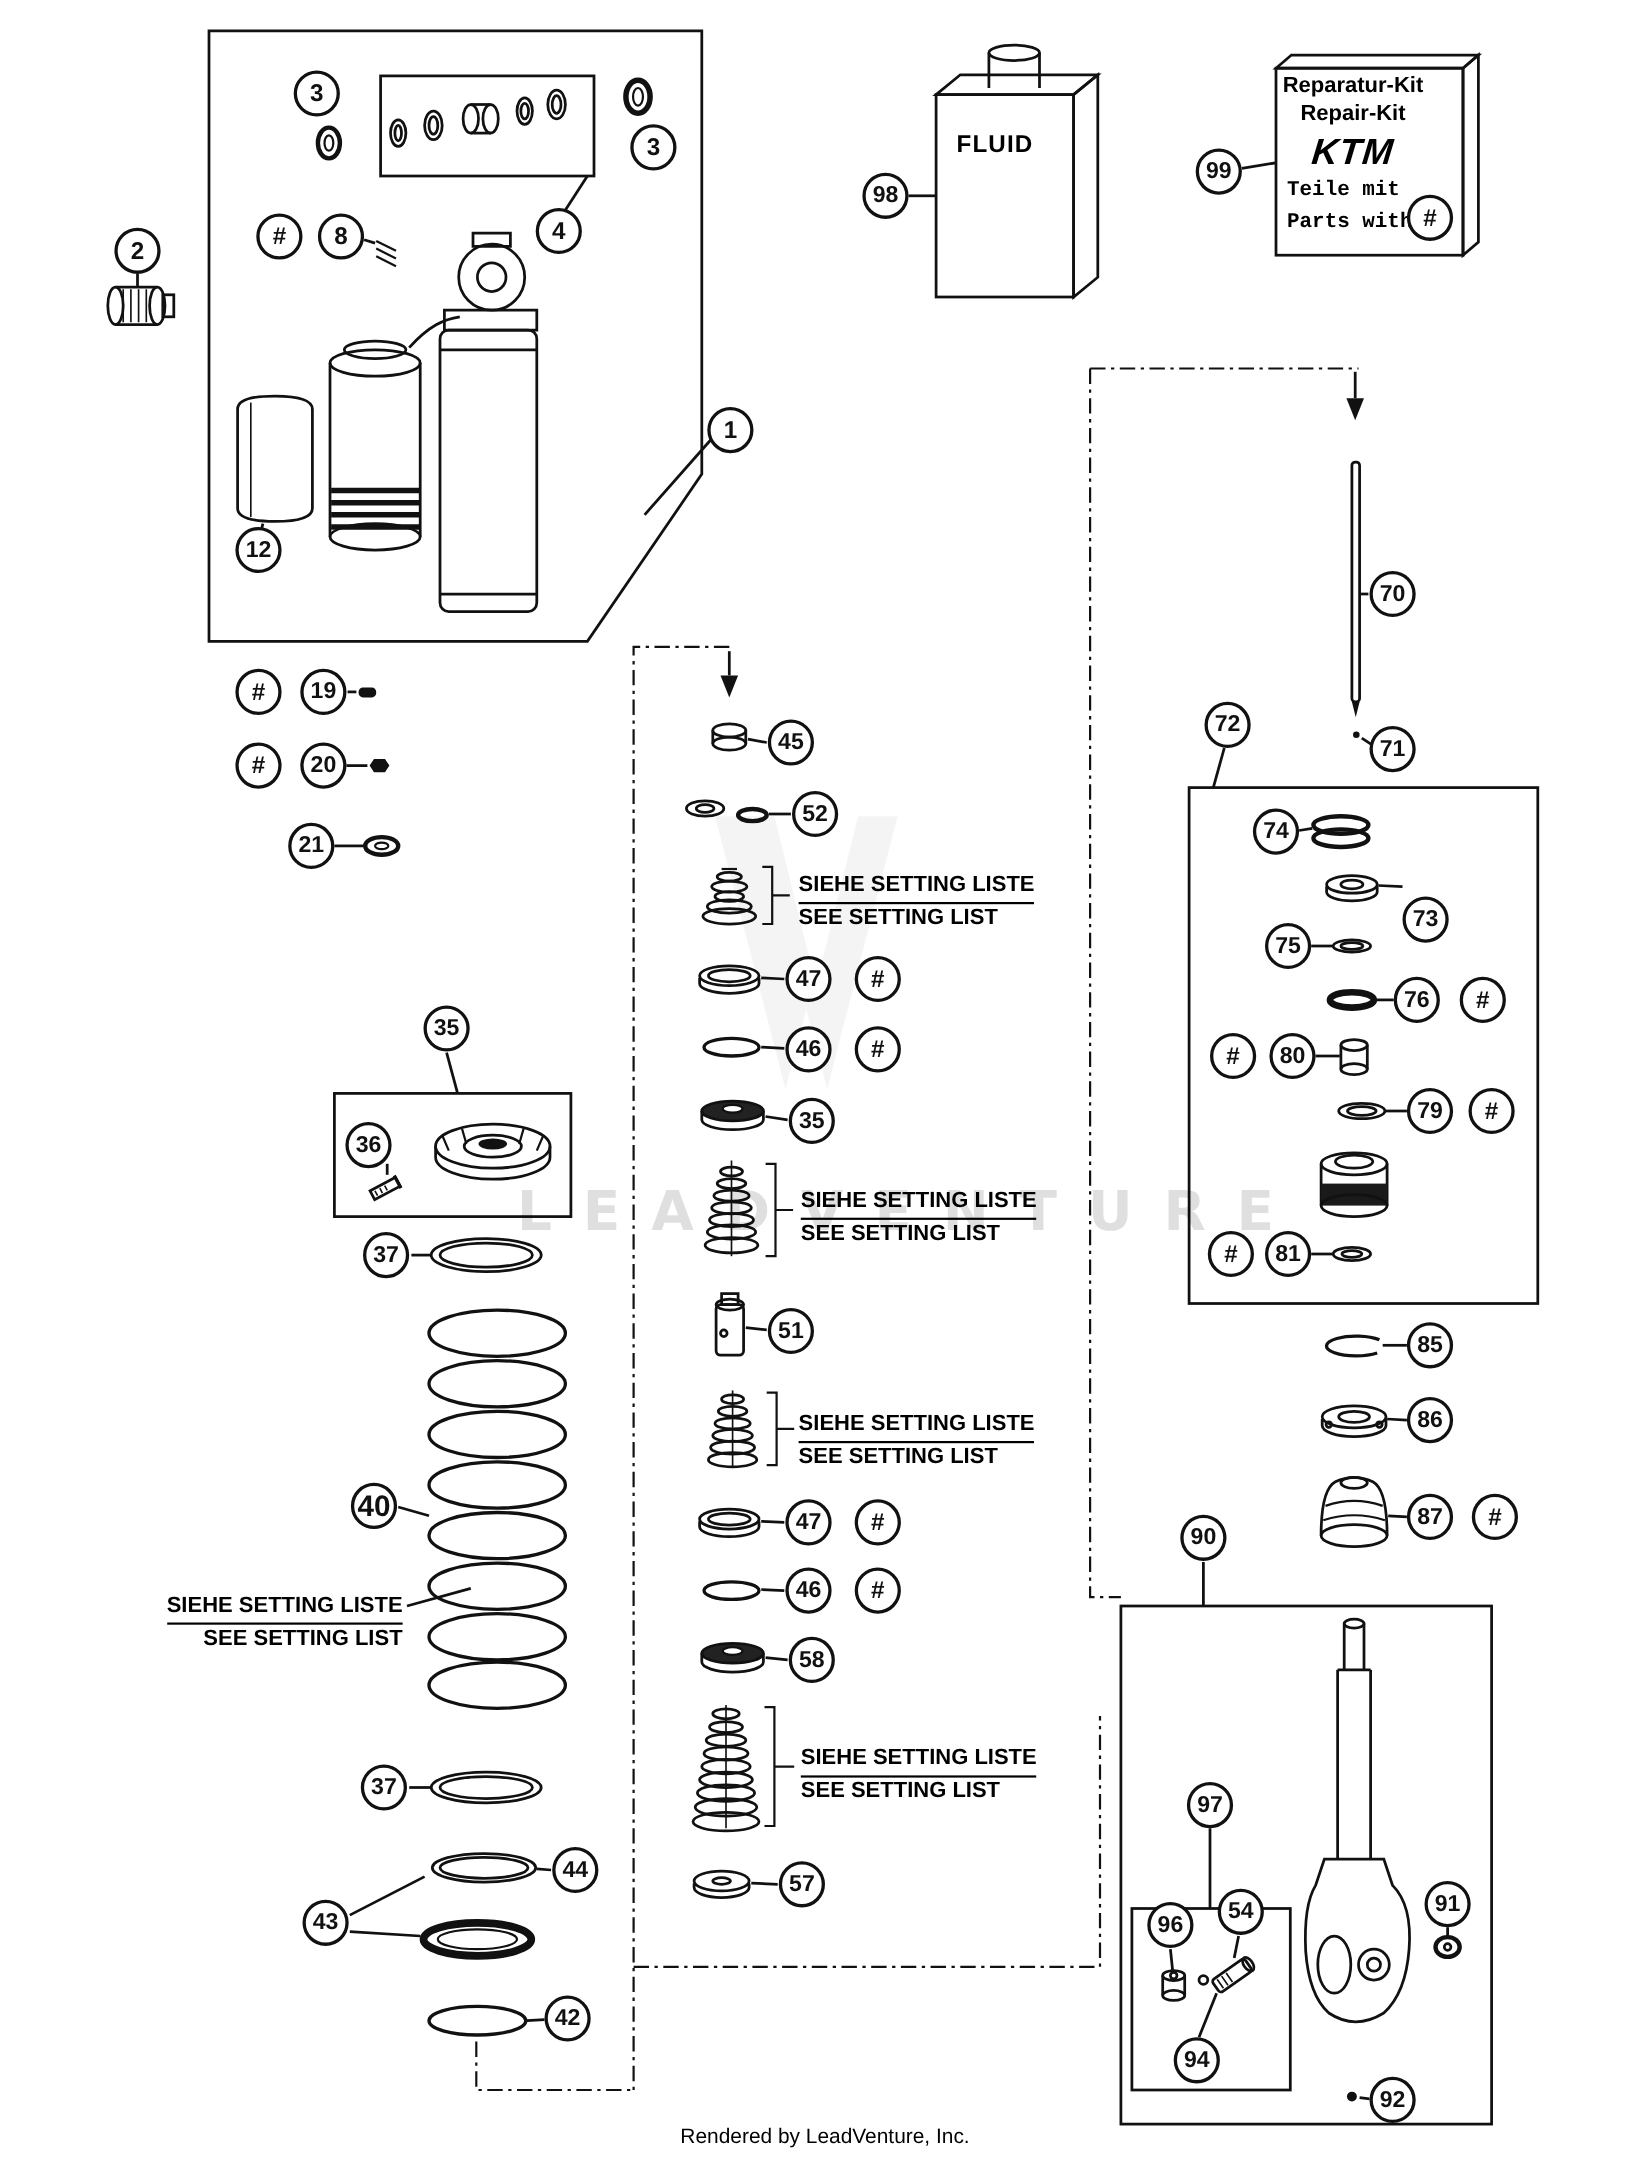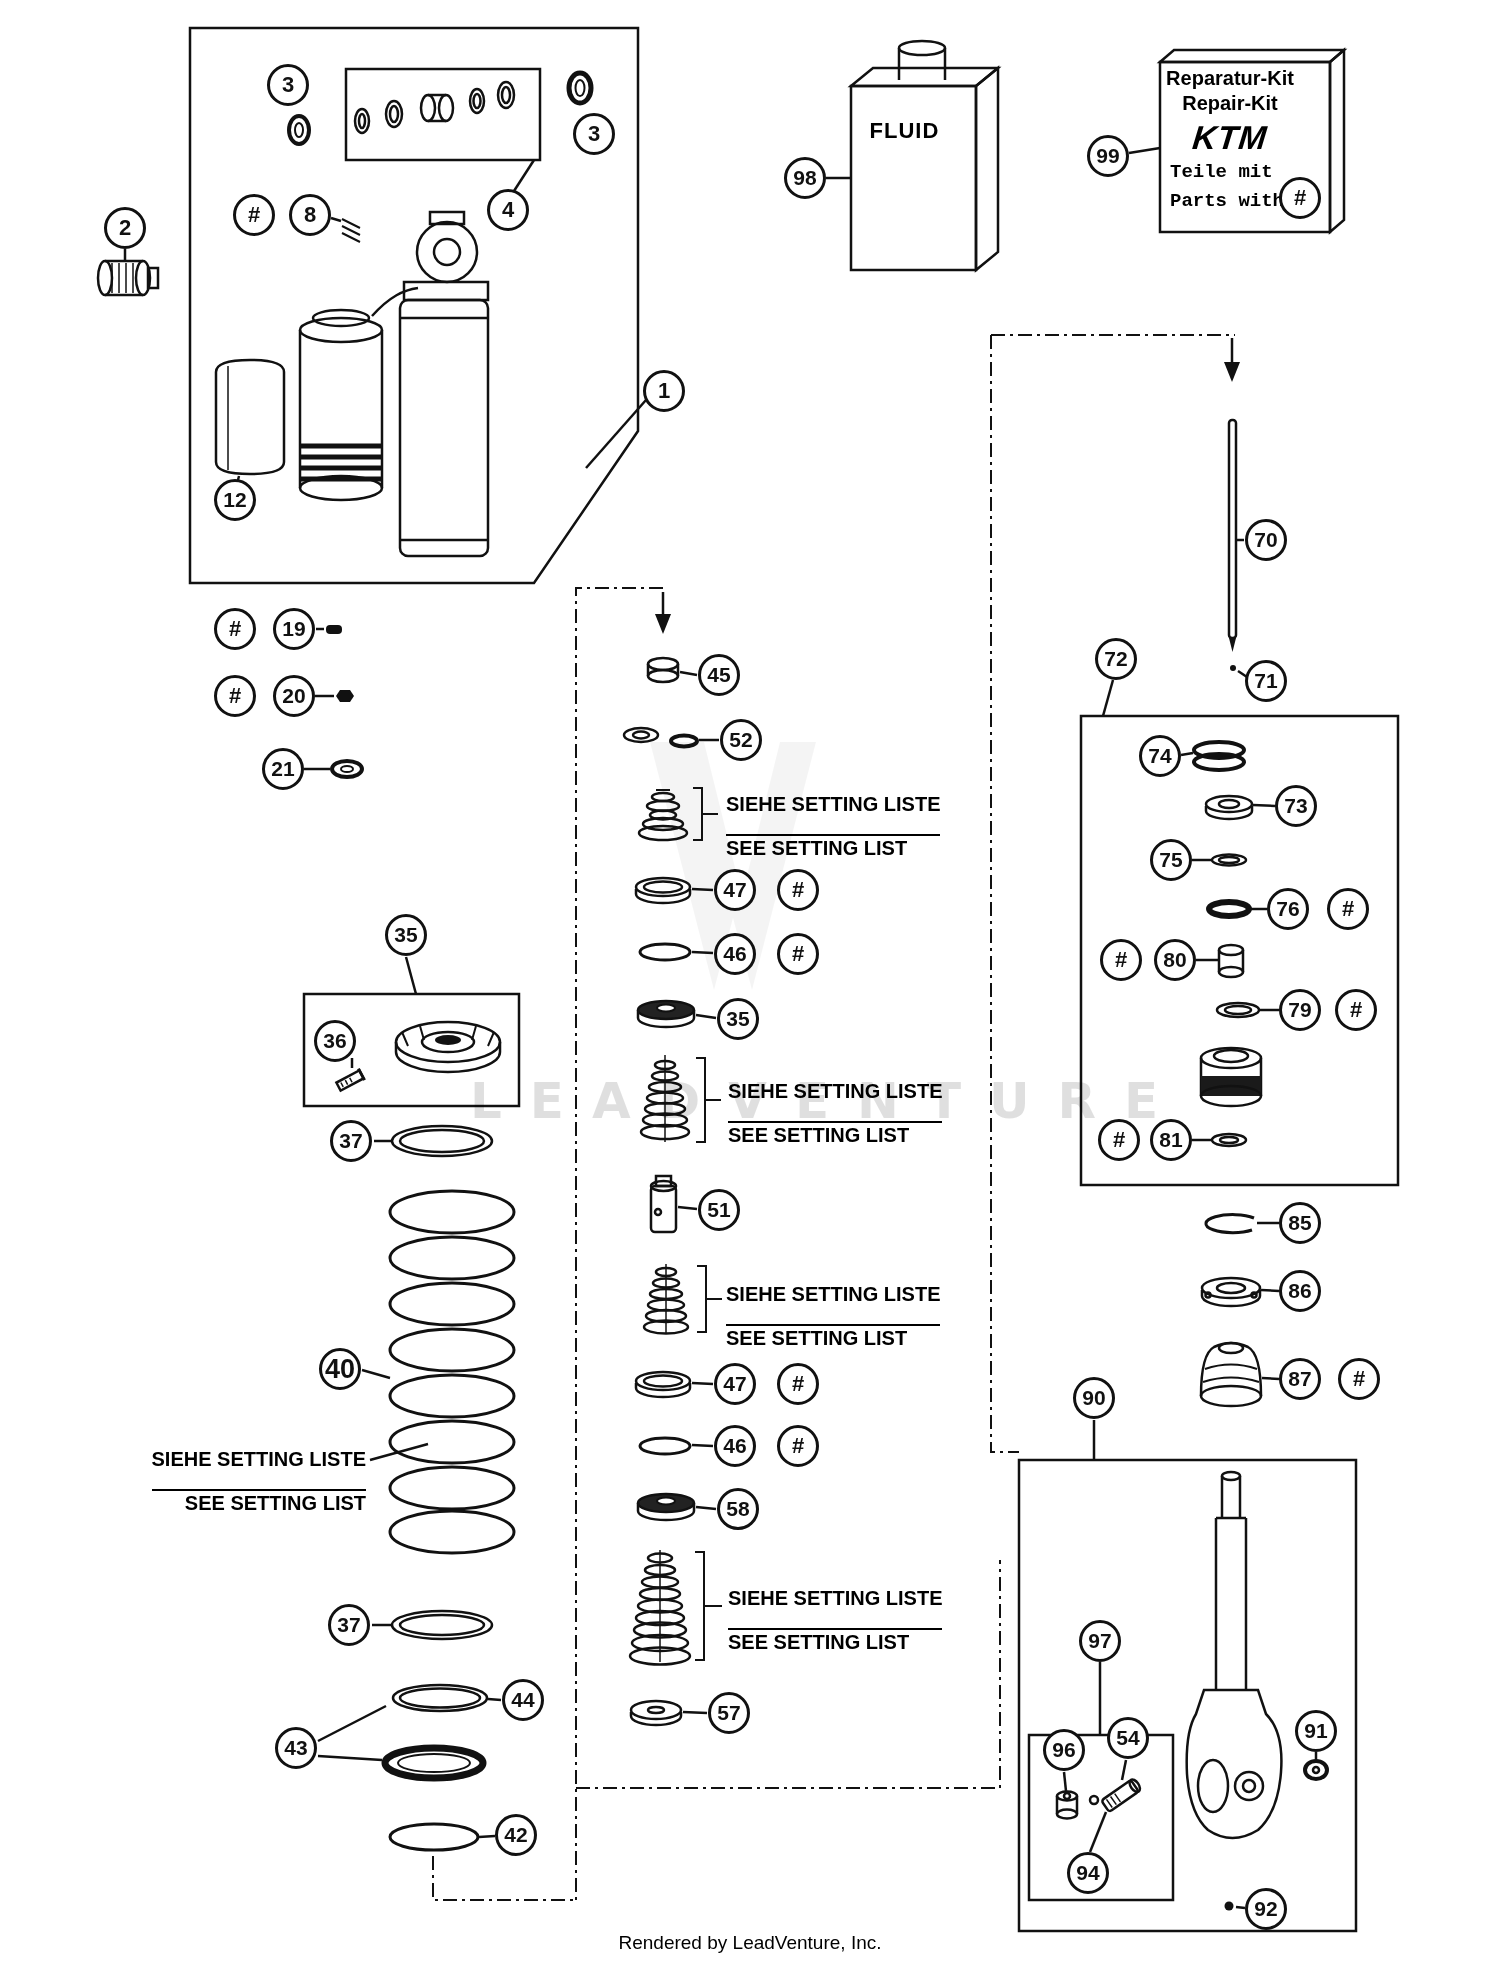--- a/index.html
+++ b/index.html
@@ -12,21 +12,21 @@
              font-family:"DejaVu Sans",sans-serif;}
   .fluid-label{left:851px;top:118px;width:107px;text-align:center;font-weight:bold;
                font-size:22px;letter-spacing:1px;}
   .repairkit-text{left:1162px;top:66px;width:136px;text-align:center;}
   .rk1{font-size:20px;font-weight:bold;line-height:1.25;}
   .ktm{font-size:33px;font-weight:800;font-style:italic;margin:3px 0 1px;letter-spacing:1px;
        transform:skewX(-6deg);}
   .rk2{font-size:19px;font-weight:bold;text-align:left;padding-left:8px;line-height:1.5;font-family:Liberation Mono, monospace;}
   .note{position:absolute;z-index:3;font-weight:bold;font-size:20px;color:#000;
         white-space:nowrap;line-height:1.15;}
-  .note .de{display:block;border-bottom:2.5px solid #000;padding-bottom:18px;margin-bottom:1px;}
+  .note .de{display:block;border-bottom:2.5px solid #000;padding-bottom:4px;margin-bottom:1px;}
   .note .en{display:block;}
   .n1{left:726px;top:793px;}
   .n2{left:728px;top:1080px;}
   .n3{left:726px;top:1283px;}
   .n4{left:728px;top:1587px;}
   .n5{right:1134px;top:1448px;text-align:right;}
   .footer{position:absolute;left:0;right:0;top:1932px;z-index:3;text-align:center;font-size:19px;}
   #callout-layer{position:absolute;inset:0;z-index:4;}
   .callout{position:absolute;width:42px;height:42px;box-sizing:border-box;border:3.5px solid #111;
            border-radius:50%;background:#fff;display:flex;align-items:center;justify-content:center;
@@ -403,21 +403,21 @@
       <div class="callout" style="left: 351px; top: 1141px; font-size: 21px;">37</div>
       <div class="callout" style="left: 340px; top: 1369px; font-size: 27px;">40</div>
       <div class="callout" style="left: 349px; top: 1625px; font-size: 21px;">37</div>
       <div class="callout" style="left: 523px; top: 1700px; font-size: 21px;">44</div>
       <div class="callout" style="left: 296px; top: 1748px; font-size: 21px;">43</div>
       <div class="callout" style="left: 516px; top: 1835px; font-size: 21px;">42</div>
       <div class="callout" style="left: 1266px; top: 540px; font-size: 21px;">70</div>
       <div class="callout" style="left: 1266px; top: 681px; font-size: 21px;">71</div>
       <div class="callout" style="left: 1116px; top: 659px; font-size: 21px;">72</div>
       <div class="callout" style="left: 1160px; top: 756px; font-size: 21px;">74</div>
-      <div class="callout" style="left: 1296px; top: 806px; font-size: 21px;">73</div>
+      <div class="callout" style="left: 1296px; top: 836px; font-size: 21px;">73</div>
       <div class="callout" style="left: 1171px; top: 860px; font-size: 21px;">75</div>
       <div class="callout" style="left: 1288px; top: 909px; font-size: 21px;">76</div>
       <div class="callout" style="left: 1348px; top: 909px;">#</div>
       <div class="callout" style="left: 1121px; top: 960px;">#</div>
       <div class="callout" style="left: 1175px; top: 960px; font-size: 21px;">80</div>
       <div class="callout" style="left: 1300px; top: 1010px; font-size: 21px;">79</div>
       <div class="callout" style="left: 1356px; top: 1010px;">#</div>
       <div class="callout" style="left: 1119px; top: 1140px;">#</div>
       <div class="callout" style="left: 1171px; top: 1140px; font-size: 21px;">81</div>
       <div class="callout" style="left: 1300px; top: 1223px; font-size: 21px;">85</div>

